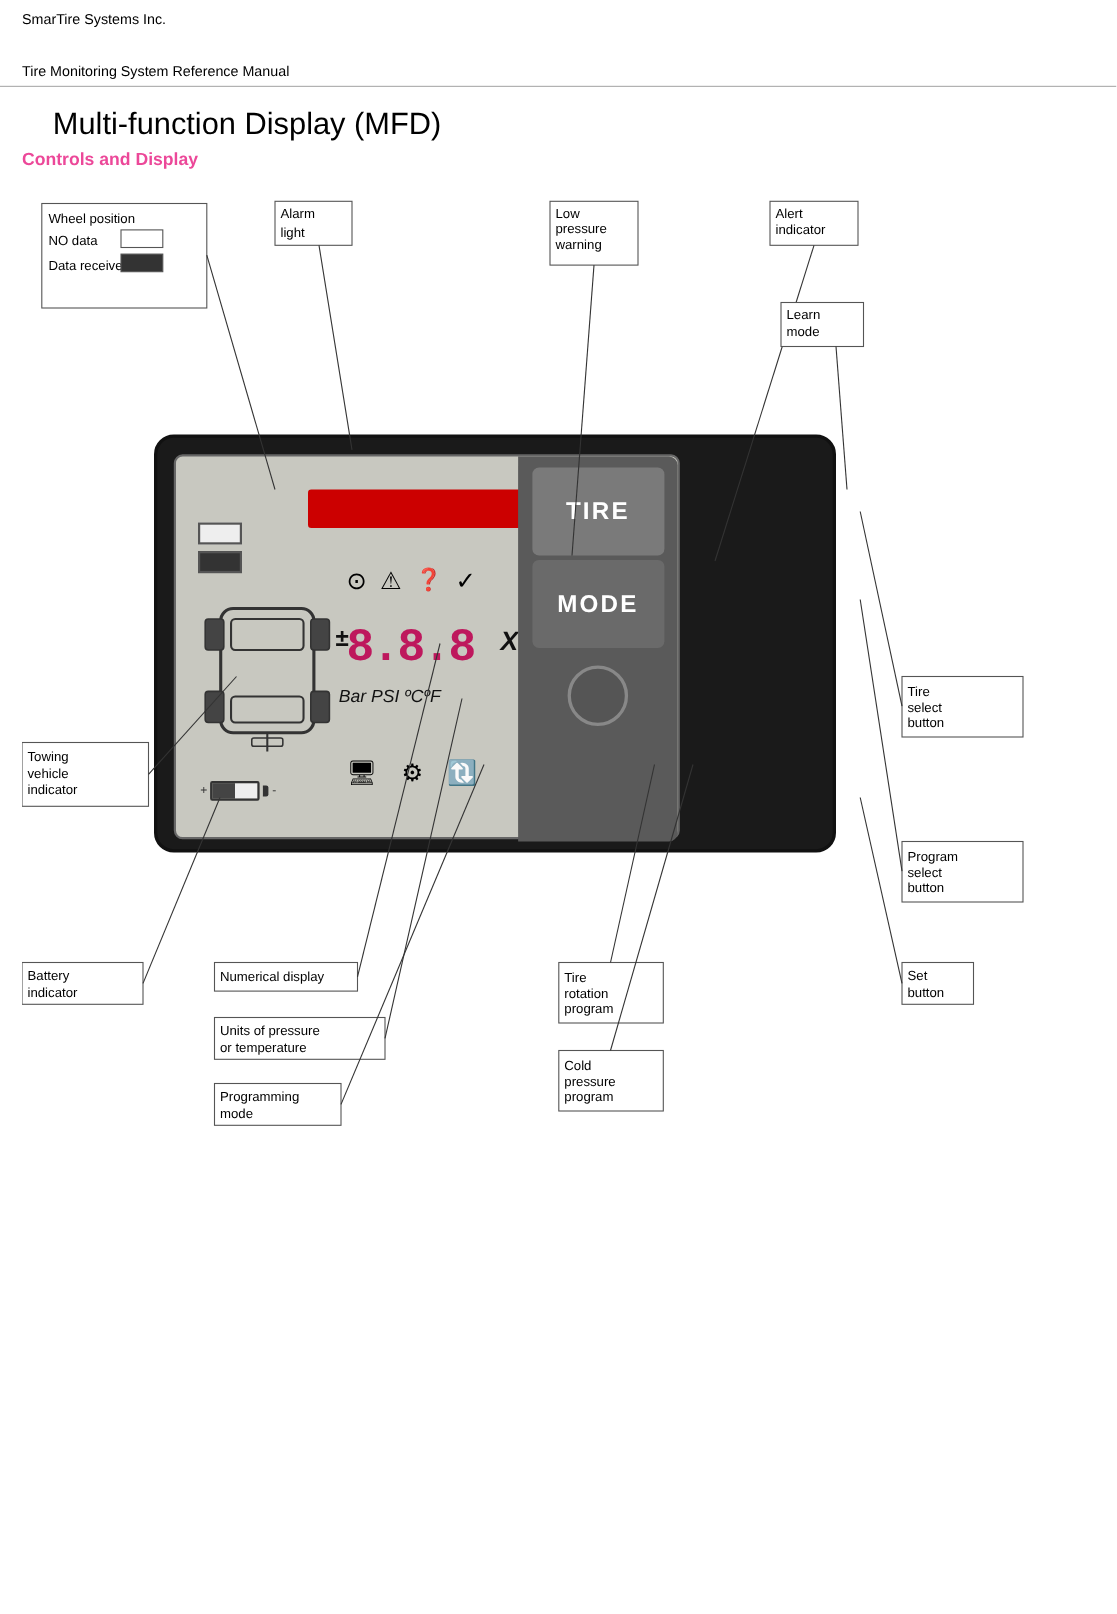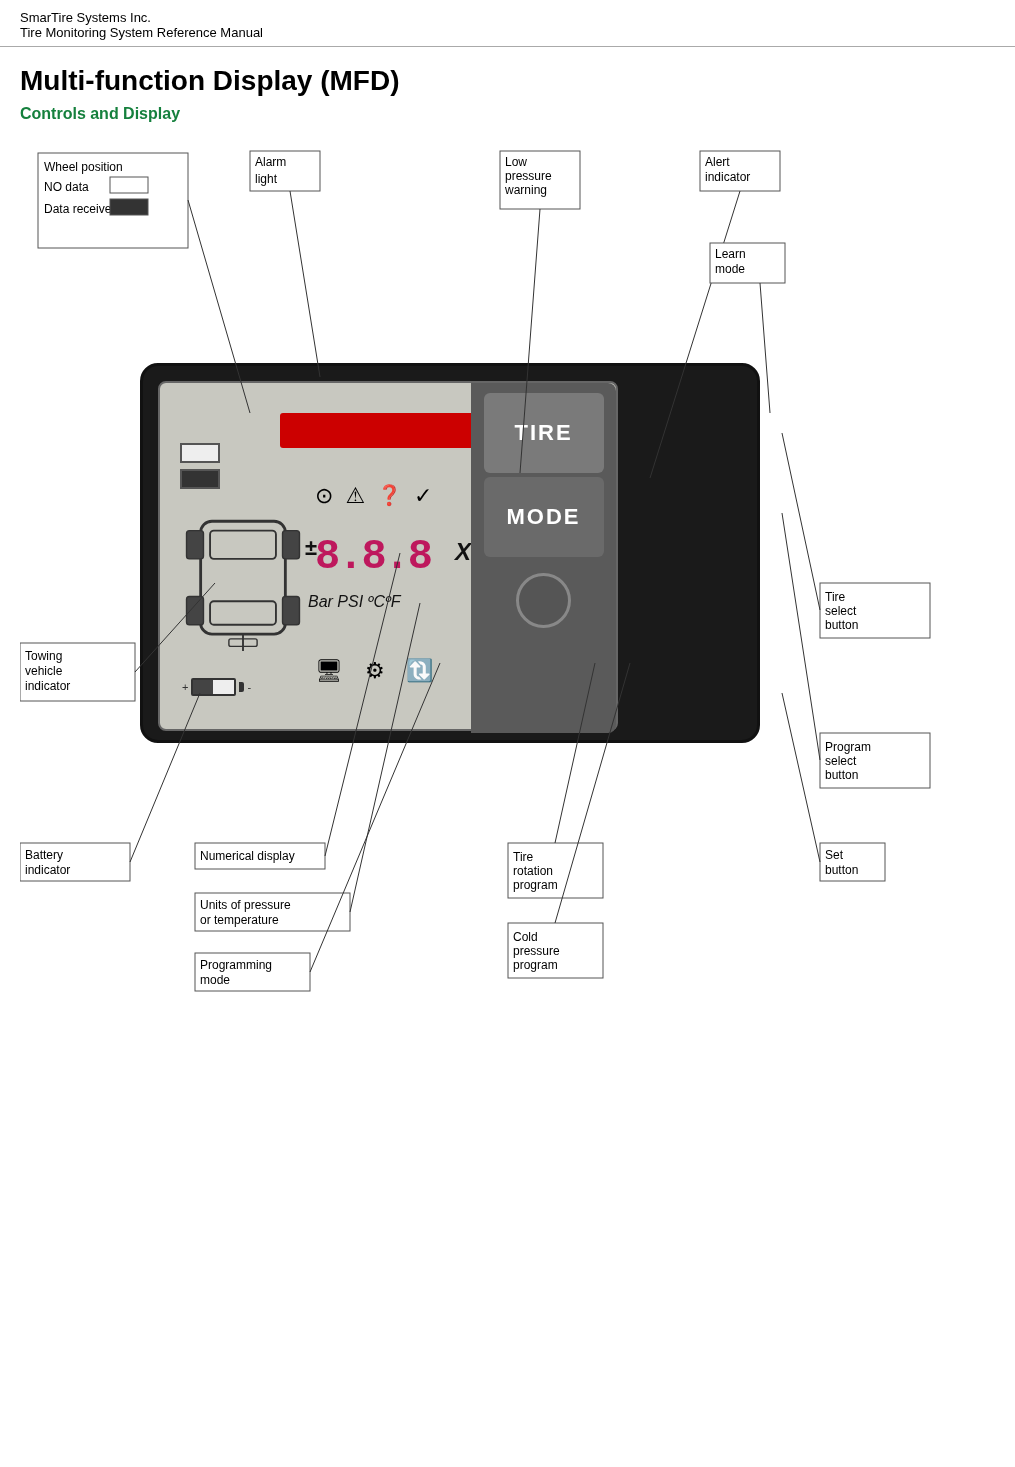--- a/index.html
+++ b/index.html
@@ -9,31 +9,32 @@
       width: 1015px;
       min-height: 1467px;
       position: relative;
       font-size: 13px;
     }
     .page-header {
       padding: 10px 36px 6px 20px;
       border-bottom: 1px solid #aaa;
     }
     .page-header div:first-child { font-size: 13px; }
-    .page-header div:last-child { font-size: 13px; }
+    .page-header div:last-child { font-size: 13px; margin-top: 32px; }
     .main-title {
       padding: 18px 20px 6px 20px;
       font-size: 28px;
-      font-weight: bold;
+      font-weight: normal;
+      margin-left: 28px;
     }
     .section-title {
       padding: 2px 20px 10px 20px;
       font-size: 16px;
       font-weight: bold;
-      color: #15803d;
+      color: #ec4899;
     }
     .diagram-area {
       position: relative;
       margin: 0 20px;
       height: 900px;
     }
 
     
     .mfd-device {
       position: absolute;

